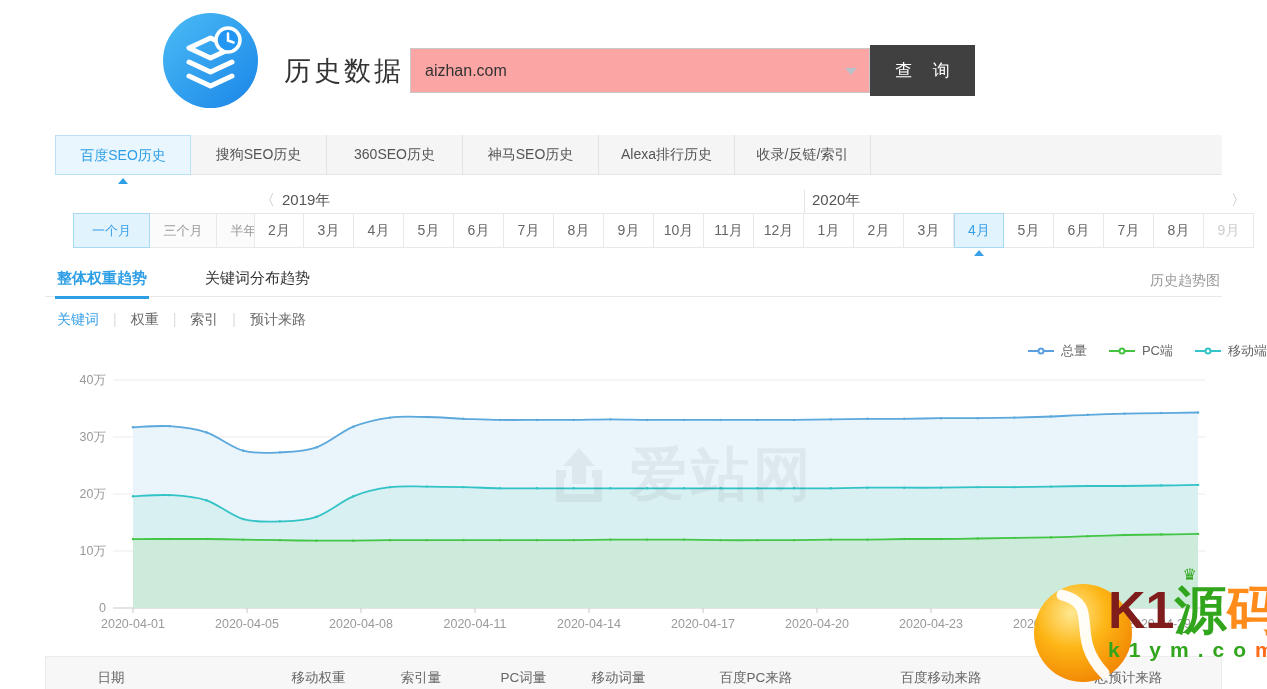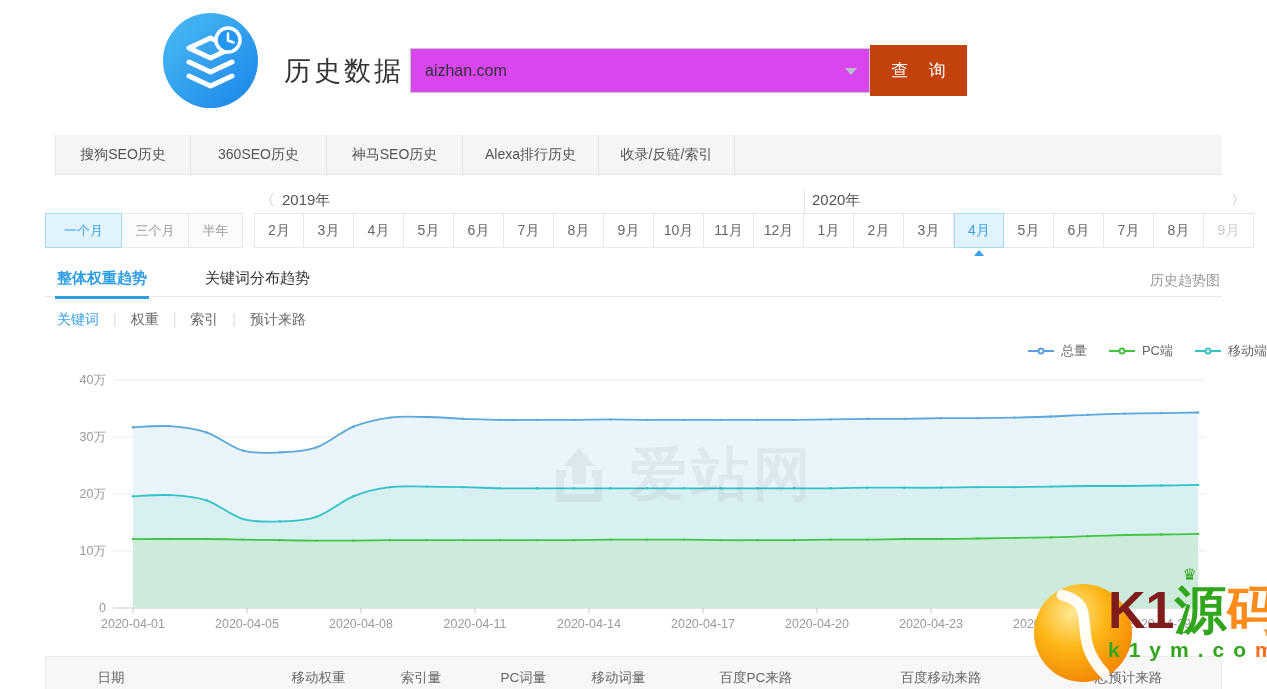--- a/index.html
+++ b/index.html
@@ -6,27 +6,27 @@
   html,body { background:#fff; }
   body { width:1267px; height:689px; overflow:hidden;
          font-family:"Liberation Sans","DejaVu Sans",sans-serif; }
   .page { position:relative; width:1267px; height:689px; background:#fff; overflow:hidden; }
 
   
   .logo { position:absolute; left:163px; top:13px; width:95px; height:95px; }
   .page-title { position:absolute; left:284px; top:53px; font-size:27px; color:#333; letter-spacing:3px; }
   .search-wrap { position:absolute; left:410px; top:45px; display:flex; align-items:flex-start; }
   .search-box { position:relative; width:460px; height:45px; margin-top:3px;
-                border:1px solid #c9c9c9; background:#d946ef; }
+                border:1px solid #c9c9c9; background:#fca5a5; }
   .search-input { width:100%; height:100%; border:none; outline:none; padding:0 34px 0 14px;
                   font-size:16px; color:#333; font-family:inherit; background:transparent; }
   .caret { position:absolute; right:12px; top:19px; width:0; height:0;
            border-left:6px solid transparent; border-right:6px solid transparent;
            border-top:7px solid #b9c2cc; cursor:pointer; }
-  .search-btn { width:97px; height:51px; border:none; background:#c2410c; color:#fff;
+  .search-btn { width:105px; height:51px; border:none; background:#404040; color:#fff;
                 font-size:17px; letter-spacing:8px; padding-left:8px; cursor:pointer; font-family:inherit; }
 
   
   .main-tabs { position:absolute; left:55px; top:135px; width:1167px; height:40px;
                background:#f5f5f5; border-bottom:1px solid #e6e6e6; display:flex; }
   .main-tab { position:relative; width:136px; height:40px; line-height:39px; text-align:center;
               font-size:14px; color:#555; border-right:1px solid #e3e3e3; cursor:pointer; }
   .main-tab:first-child { border-left:1px solid #e3e3e3; }
   .main-tab.active { background:#e9f6fe; color:#2e9fe6;
                      border:1px solid #b9e2f8; }
@@ -138,36 +138,37 @@
 
   <div class="search-wrap">
     <div class="search-box">
       <input class="search-input" type="text" value="aizhan.com" style="">
       <span class="caret"></span>
     </div>
     <button class="search-btn">查 询</button>
   </div>
 
   <div class="main-tabs">
+      <div class="main-tab active">百度SEO历史</div>
       <div class="main-tab">搜狗SEO历史</div>
       <div class="main-tab">360SEO历史</div>
       <div class="main-tab">神马SEO历史</div>
       <div class="main-tab">Alexa排行历史</div>
       <div class="main-tab">收录/反链/索引</div>
     </div>
 
   <div class="year-row">
     <span class="year-arrow prev">〈</span>
     <span class="year-label y2019">2019年</span>
     <span class="year-divider"></span>
     <span class="year-label y2020">2020年</span>
     <span class="year-arrow next">〉</span>
   </div>
   <div class="range-group">
-      <div class="range-btn active" style="width: 77px;">一个月</div>
+      <div class="range-btn active" style="width: 77px; margin-left: 28px;">一个月</div>
       <div class="range-btn" style="width: 67px;">三个月</div>
       <div class="range-btn" style="width: 54px;">半年</div>
     </div>
   <div class="month-group">
       <div class="month-btn">2月</div>
       <div class="month-btn">3月</div>
       <div class="month-btn">4月</div>
       <div class="month-btn">5月</div>
       <div class="month-btn">6月</div>
       <div class="month-btn">7月</div>

